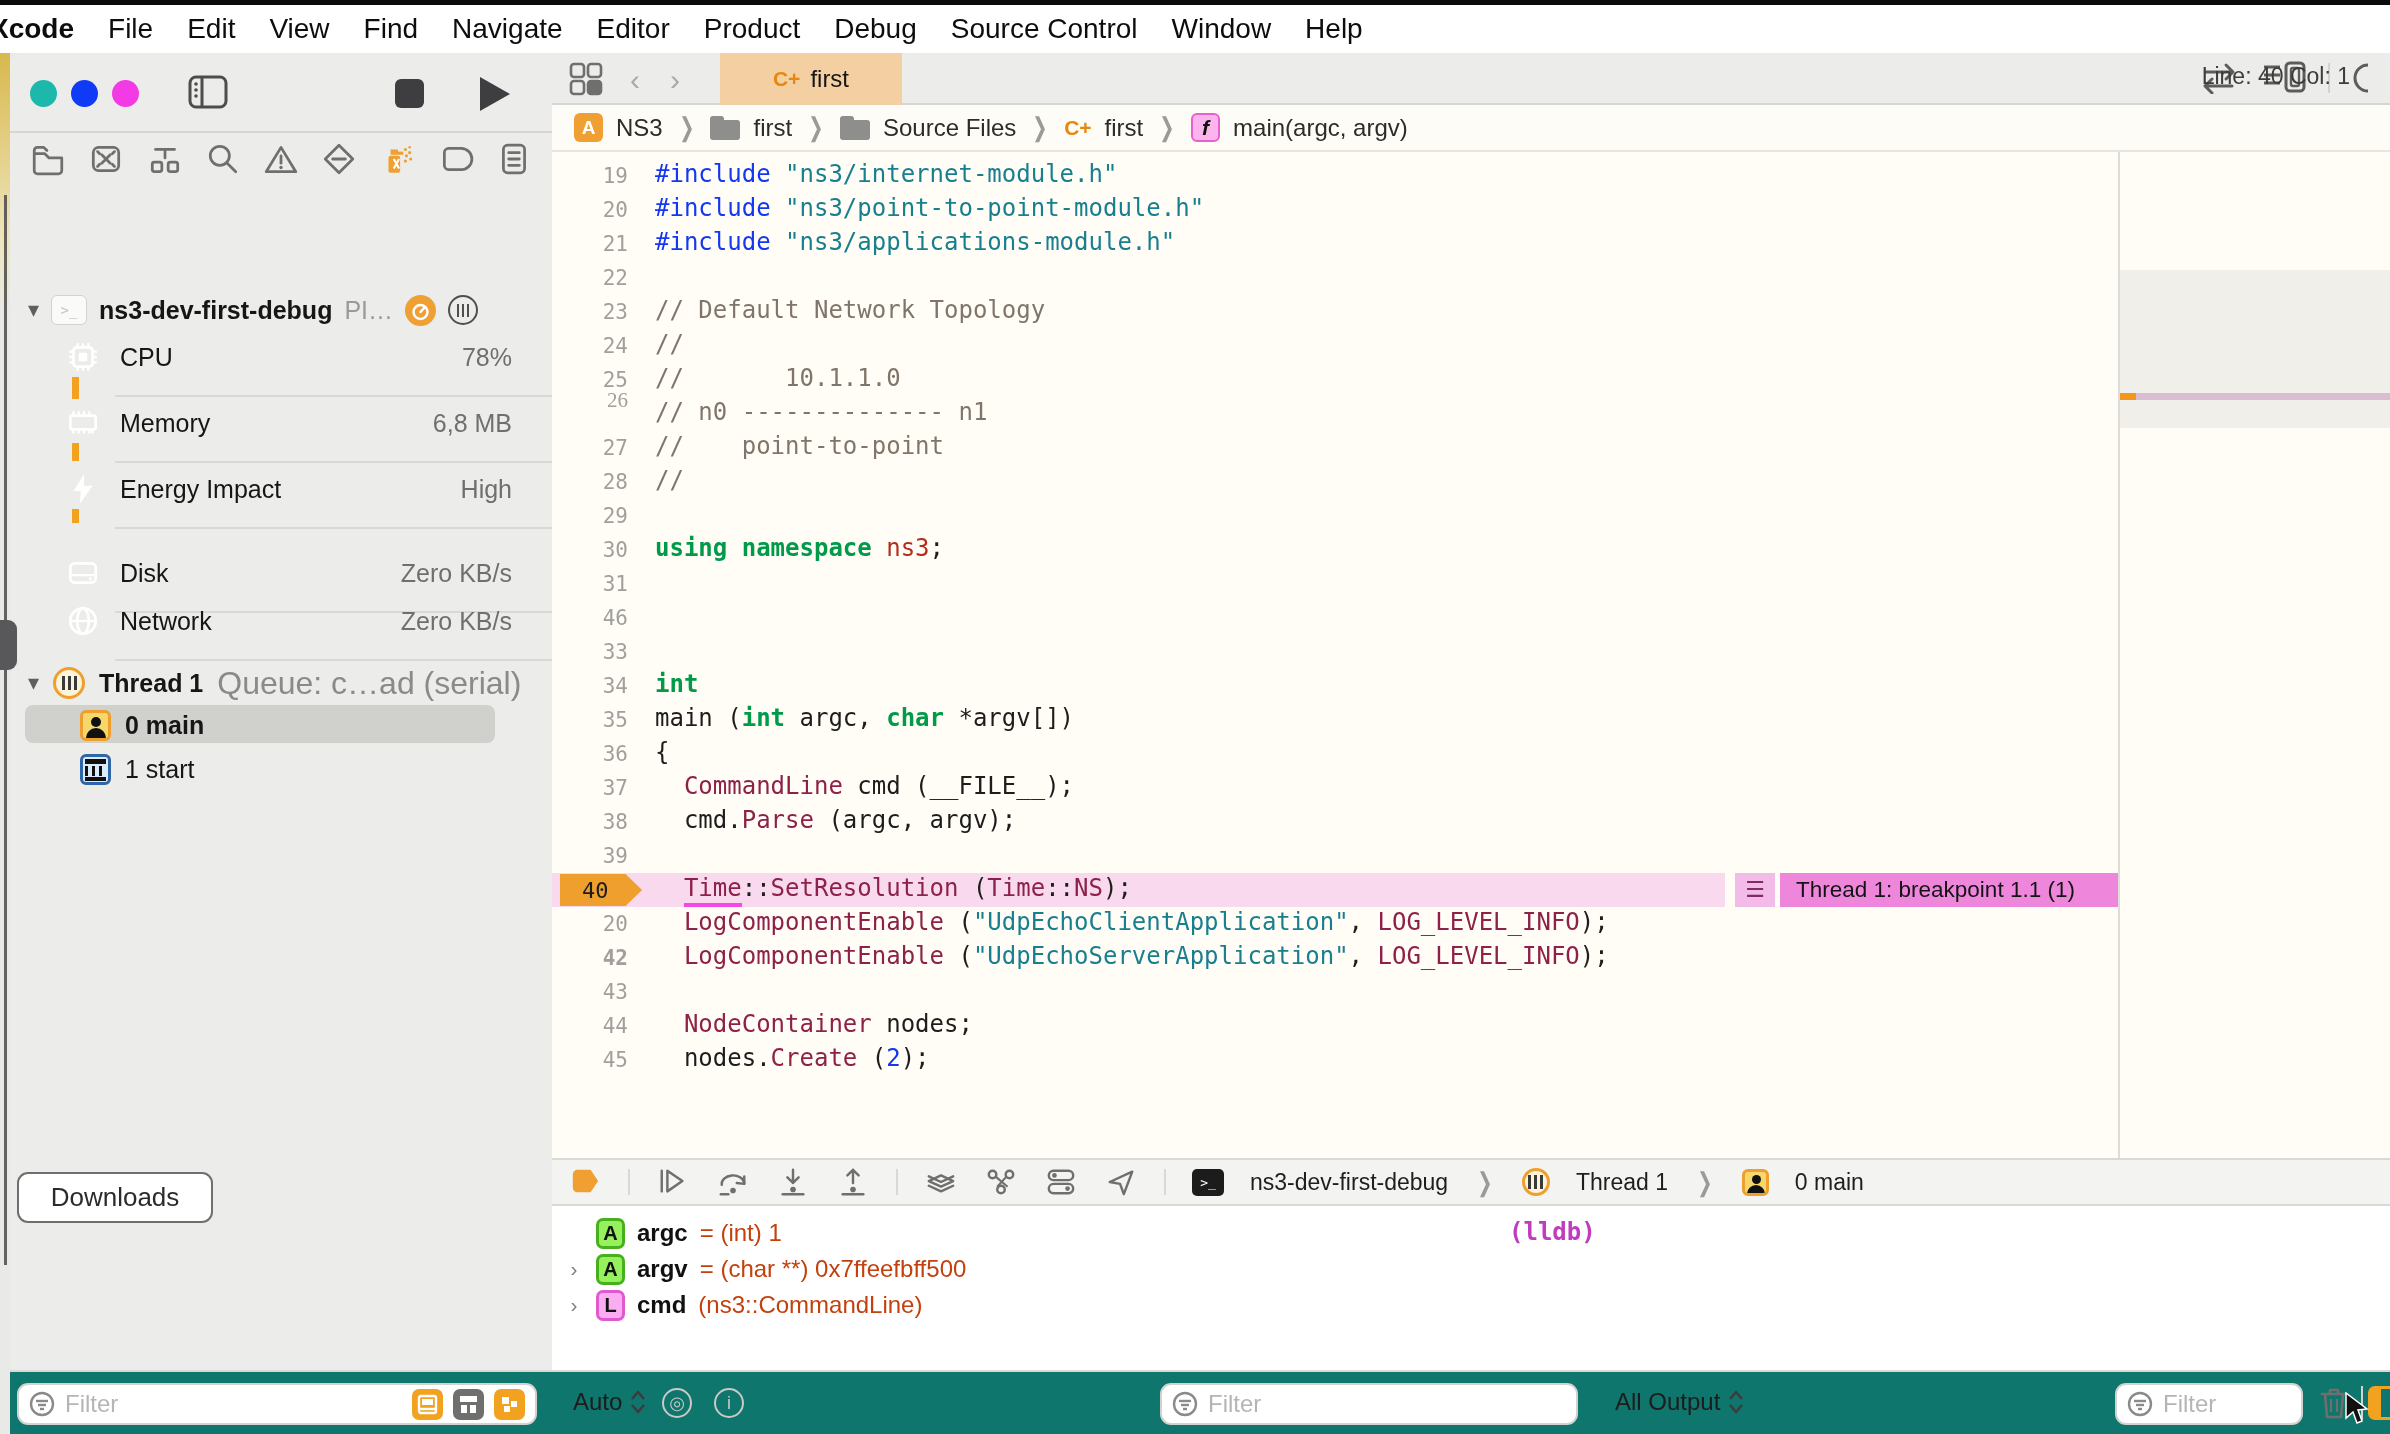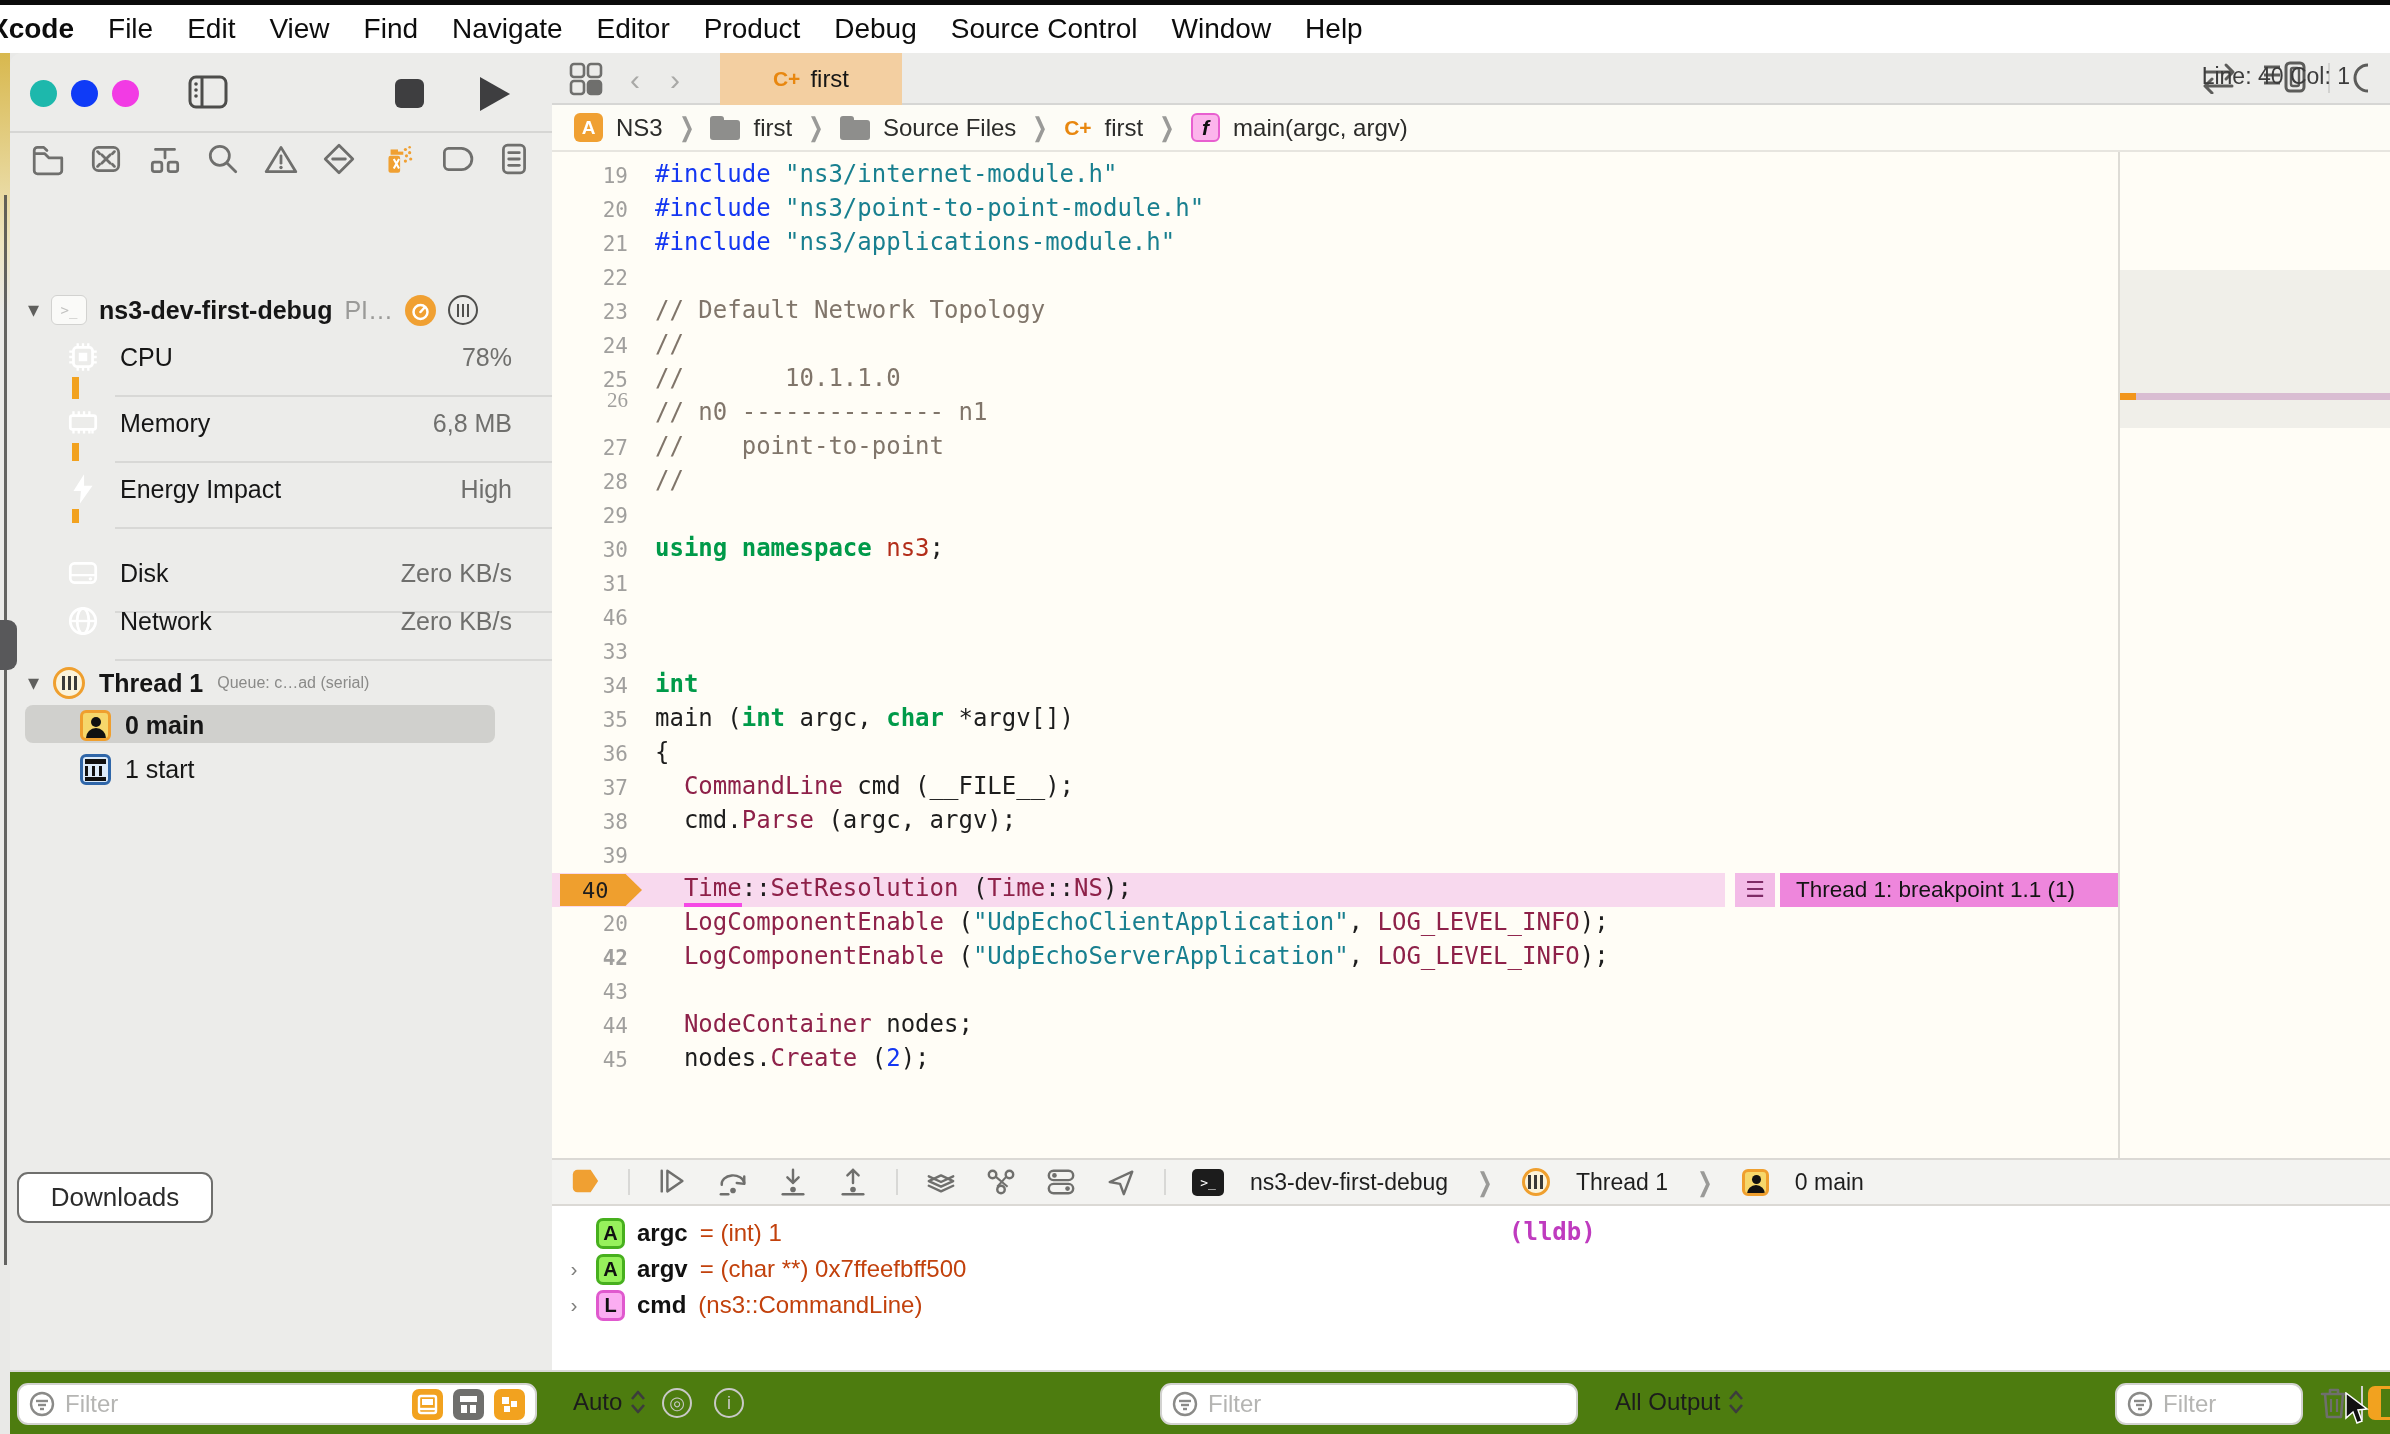--- a/index.html
+++ b/index.html
@@ -58,21 +58,21 @@
   .gauge-value { position:absolute; right:40px; top:10px; font-size:25px; color:#6f6f6d; }
   .gauge-bar { position:absolute; left:62px; width:7px; background:#f2a21f; }
   .gauge-div { position:absolute; left:105px; width:437px; height:2px; background:#d8d8d6; }
 
   #process-row { position:absolute; left:0; top:152px; width:542px; height:50px; }
   .chev { color:#5f5f5d; font-size:22px; }
   #frame-rows .frame-label, #process-title { font-size:25px; }
 
   #thread-row { position:absolute; left:18px; top:528px; height:44px; display:flex; align-items:center; gap:14px; }
   #thread-label { font-size:25px; font-weight:700; color:#161616; }
-  #thread-queue { font-size:16px; color:#8a8a88; }
+  #thread-queue { font-size:32px; color:#8a8a88; }
 
   .sel-row { position:absolute; left:15px; top:572px; width:470px; height:38px; background:#d0d0cd; border-radius:8px; }
 
   .badge-user { width:31px; height:31px; border-radius:6px; background:#f6d76b; border:3px solid #ef9f2e; position:relative; overflow:hidden; }
   .badge-user .head { position:absolute; left:8px; top:4px; width:10px; height:10px; border-radius:50%; background:#111; }
   .badge-user .body { position:absolute; left:3px; top:15px; width:20px; height:14px; border-radius:10px 10px 0 0; background:#111; }
   .badge-bank { width:31px; height:31px; border-radius:6px; background:#dcebfa; border:3px solid #2f66a8; position:relative; }
   .badge-bank .roof { position:absolute; left:2px; top:2px; width:21px; height:5px; background:#111; }
   .badge-bank .cols { position:absolute; left:2px; top:9px; width:21px; height:10px;
       background:repeating-linear-gradient(90deg,#111 0 3px,transparent 3px 7px); }
@@ -144,21 +144,21 @@
   .var-badge { width:29px; height:31px; border-radius:7px; font-size:20px; font-weight:700; color:#111;
      display:flex; align-items:center; justify-content:center; }
   .var-badge.A { background:#97f15c; border:3px solid #47b01e; }
   .var-badge.L { background:#fbadf2; border:3px solid #e059ce; }
   .var-name { font-size:24px; font-weight:700; color:#111; }
   .var-val { font-size:24px; color:#c2410c; }
   #lldb-prompt { position:absolute; left:957px; top:12px; font-family:"DejaVu Sans Mono",monospace;
      font-size:24px; font-weight:700; color:#bf3bbf; }
 
   
-  #bottombar { position:absolute; left:0; top:1317px; width:2380px; height:64px; background:#4d7c0f; border-top:2px solid #d9d9d7; }
+  #bottombar { position:absolute; left:0; top:1317px; width:2380px; height:64px; background:#0f766e; border-top:2px solid #d9d9d7; }
   .filter-pill { position:absolute; top:11px; height:42px; background:#ffffff; border:2px solid #d2d2d0; border-radius:11px;
      display:flex; align-items:center; padding:0 10px; gap:10px; }
   .filter-glyph { width:26px; height:26px; flex:0 0 auto; color:#8a8a88; }
   .filter-pill input { border:0; outline:0; background:transparent; font-size:24px; color:#333; width:100%;
      font-family:"Liberation Sans",sans-serif; }
   .filter-pill input::placeholder { color:#b5b5b3; }
   .sq-btn { width:31px; height:31px; border-radius:7px; flex:0 0 auto; position:relative; }
   .sq-btn.orange { background:#f2a21f; } .sq-btn.gray { background:#6f6f6d; }
   .sq-btn svg { position:absolute; left:3px; top:3px; width:25px; height:25px; color:#fff; }
   .scope { position:absolute; top:16px; font-size:24px; color:#1c1c1c; display:flex; gap:8px; align-items:center; white-space:nowrap; }

